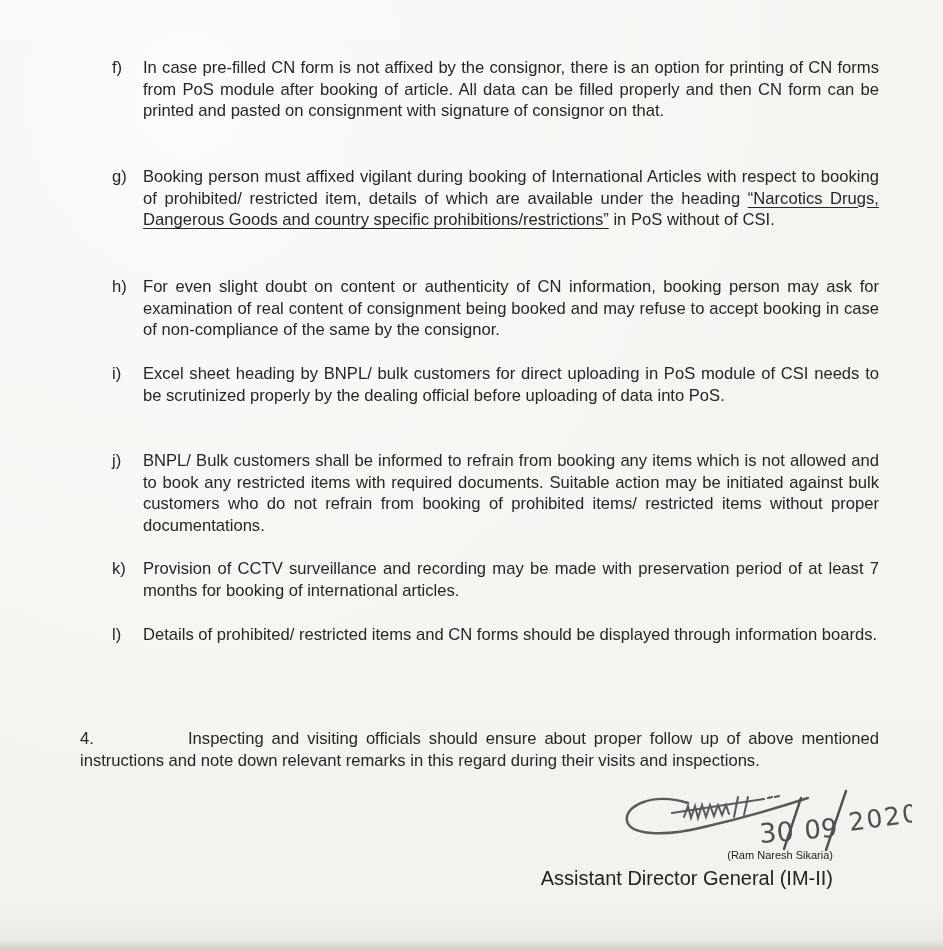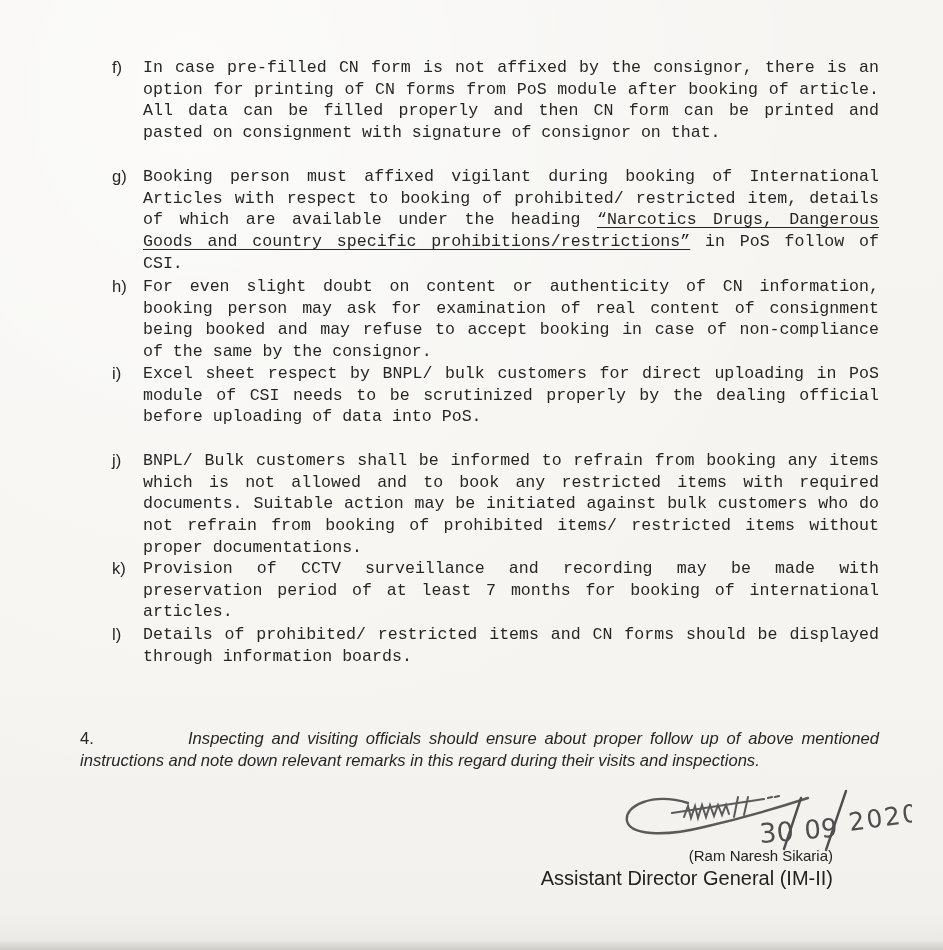--- a/index.html
+++ b/index.html
@@ -35,55 +35,53 @@
     font-size: 16.6px;
     line-height: 21.7px;
   }
   .list-item .label {
     flex: none;
     width: 31px;
   }
   .list-item .body {
     flex: 1;
     text-align: justify;
-    font-family: Liberation Mono, monospace;
   }
   .underlined {
     text-decoration: underline;
     text-underline-offset: 3px;
   }
   .closing-para {
     position: absolute;
     left: 80px;
     right: 64px;
     font-size: 16.6px;
     line-height: 21.7px;
   }
   .closing-para .num {
     position: absolute;
     left: 0;
     top: 0;
   }
   .closing-para .ptext {
     text-align: justify;
     text-indent: 108px;
-    font-style: italic;
   }
   .signature-svg {
     position: absolute;
     left: 612px;
     top: 786px;
     width: 300px;
     height: 70px;
   }
   .sig-name {
     position: absolute;
     right: 110px;
     top: 845px;
-    font-size: 15px;
+    font-size: 11px;
     line-height: 21.7px;
     color: #222222;
   }
   .sig-title {
     position: absolute;
     right: 110px;
     top: 868px;
     font-size: 20px;
     line-height: 21.7px;
     color: #222222;
@@ -98,31 +96,31 @@
 
 <div class="page">
 
   <div class="list-item" style="top:57px">
     <span class="label">f)</span>
     <div class="body">In case pre-filled CN form is not affixed by the consignor, there is an option for printing of CN forms from PoS module after booking of article. All data can be filled properly and then CN form can be printed and pasted on consignment with signature of consignor on that.</div>
   </div>
 
   <div class="list-item" style="top:166px">
     <span class="label">g)</span>
-    <div class="body"><span>Booking person must affixed vigilant during booking of International Articles with respect to booking of prohibited/ restricted item, details of which are available under the heading </span><span class="underlined">“Narcotics Drugs, Dangerous Goods and country specific prohibitions/restrictions”</span><span> in PoS follow of CSI.</span></div>
+    <div class="body"><span>Booking person must affixed vigilant during booking of International Articles with respect to booking of prohibited/ restricted item, details of which are available under the heading </span><span class="underlined">“Narcotics Drugs, Dangerous Goods and country specific prohibitions/restrictions”</span><span> in PoS without of CSI.</span></div>
   </div>
 
   <div class="list-item" style="top:276px">
     <span class="label">h)</span>
     <div class="body">For even slight doubt on content or authenticity of CN information, booking person may ask for examination of real content of consignment being booked and may refuse to accept booking in case of non-compliance of the same by the consignor.</div>
   </div>
 
   <div class="list-item" style="top:363px">
     <span class="label">i)</span>
-    <div class="body">Excel sheet respect by BNPL/ bulk customers for direct uploading in PoS module of CSI needs to be scrutinized properly by the dealing official before uploading of data into PoS.</div>
+    <div class="body">Excel sheet heading by BNPL/ bulk customers for direct uploading in PoS module of CSI needs to be scrutinized properly by the dealing official before uploading of data into PoS.</div>
   </div>
 
   <div class="list-item" style="top:450px">
     <span class="label">j)</span>
     <div class="body">BNPL/ Bulk customers shall be informed to refrain from booking any items which is not allowed and to book any restricted items with required documents. Suitable action may be initiated against bulk customers who do not refrain from booking of prohibited items/ restricted items without proper documentations.</div>
   </div>
 
   <div class="list-item" style="top:558px">
     <span class="label">k)</span>
     <div class="body">Provision of CCTV surveillance and recording may be made with preservation period of at least 7 months for booking of international articles.</div>

